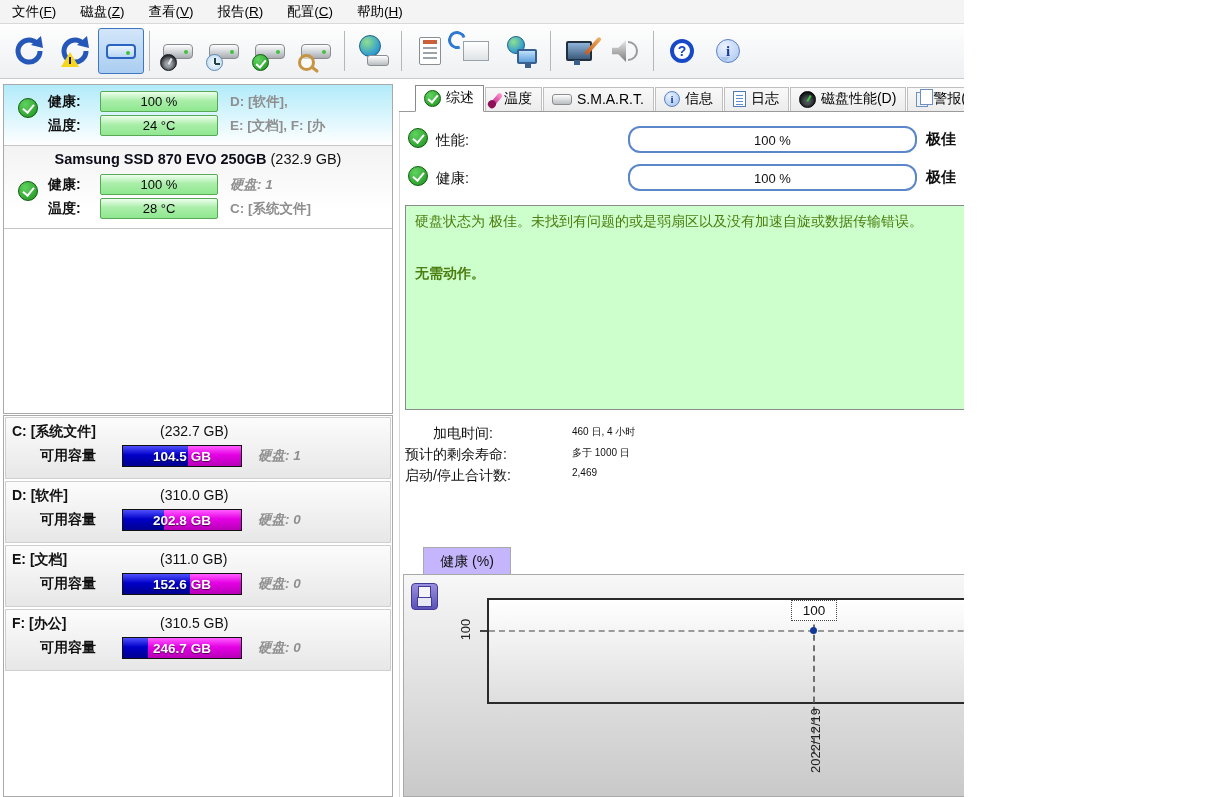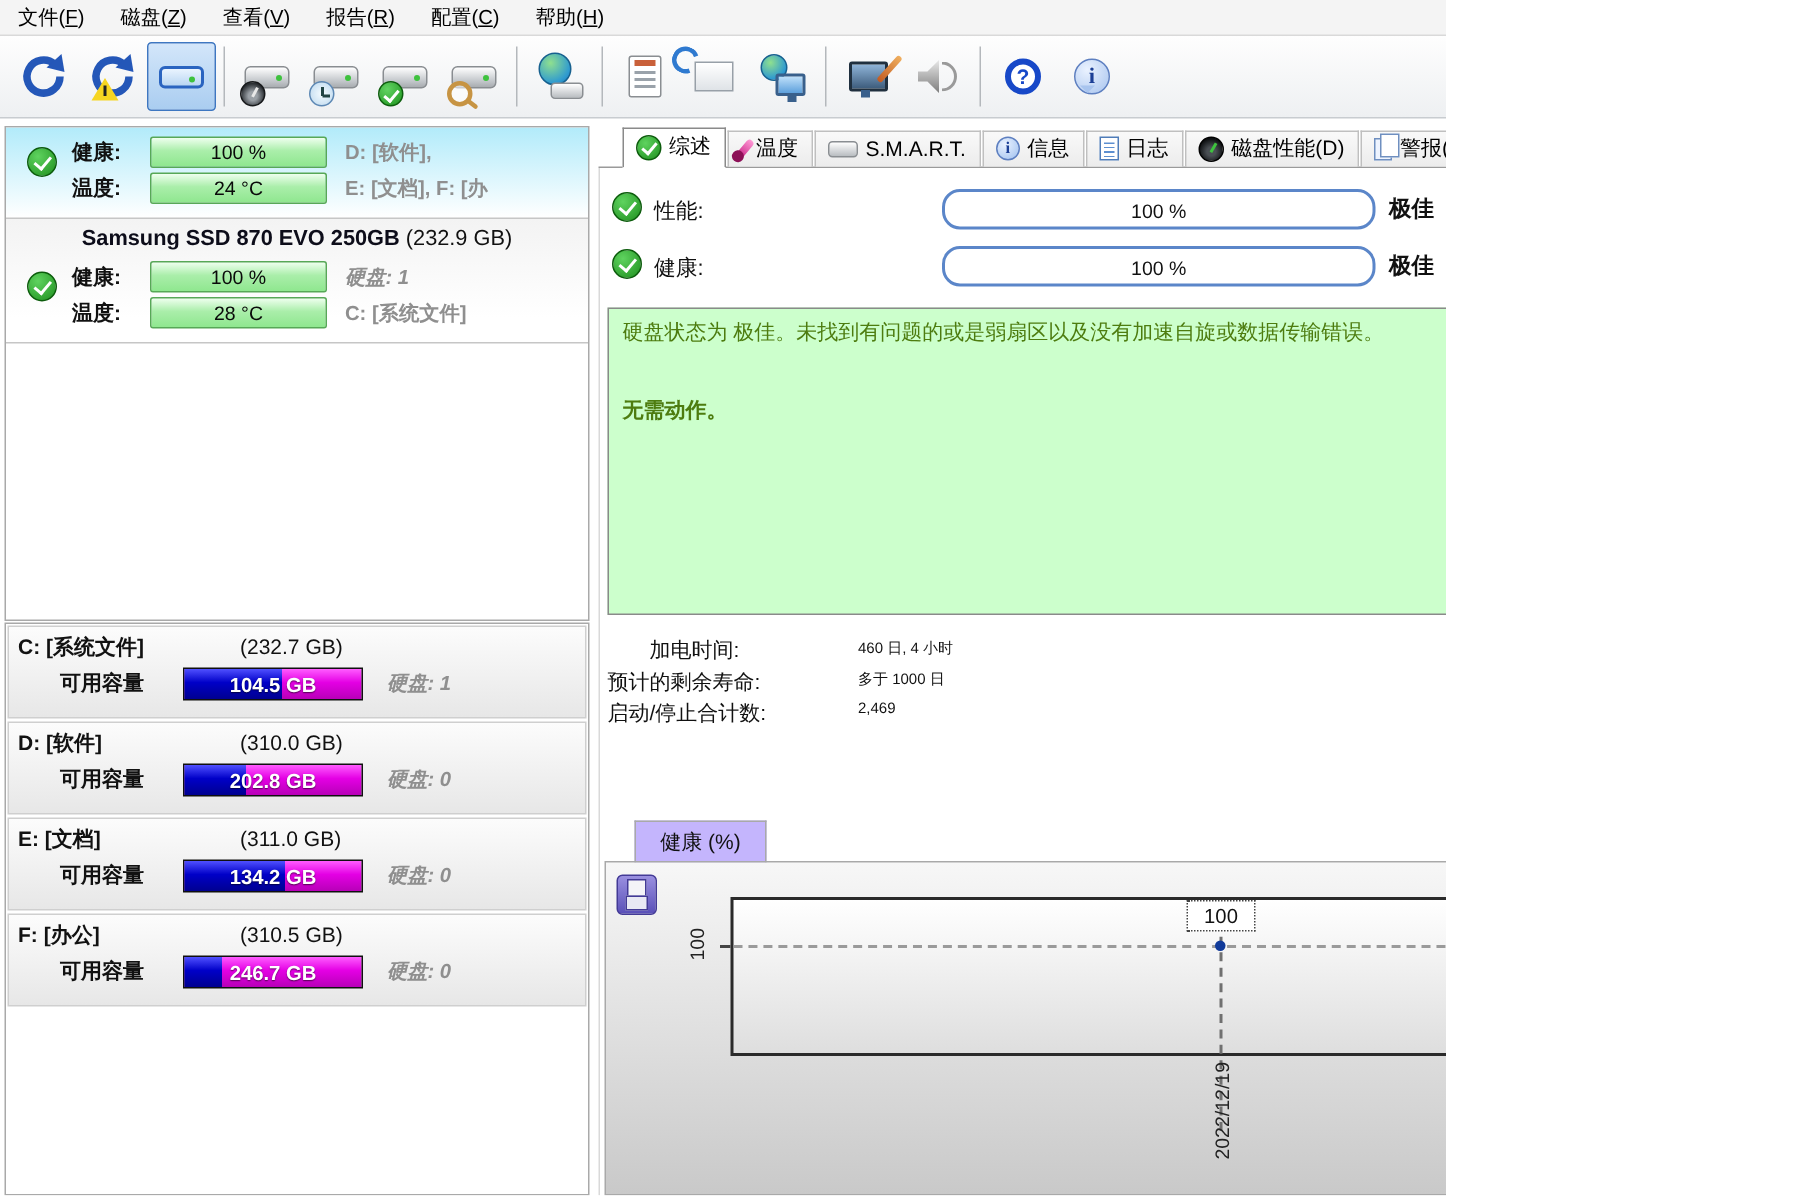--- a/index.html
+++ b/index.html
@@ -291,21 +291,21 @@
     </div>
     <div class="part-item">
       <div class="p-head">
           <span class="p-name">E: [文档]</span>
           <span>(311.0 GB)</span>
         </div>
       <div class="p-row">
         <span class="p-lbl">可用容量</span>
         <span class="cap-bar">
             <span class="cap-used" style="width: 57%;"></span>
-            <span class="cap-text">134.2 GB</span>
+            <span class="cap-text">152.6 GB</span>
           </span>
         <span class="p-disk">硬盘: 0</span>
       </div>
     </div>
     <div class="part-item">
       <div class="p-head">
           <span class="p-name">F: [办公]</span>
           <span>(310.5 GB)</span>
         </div>
       <div class="p-row">

